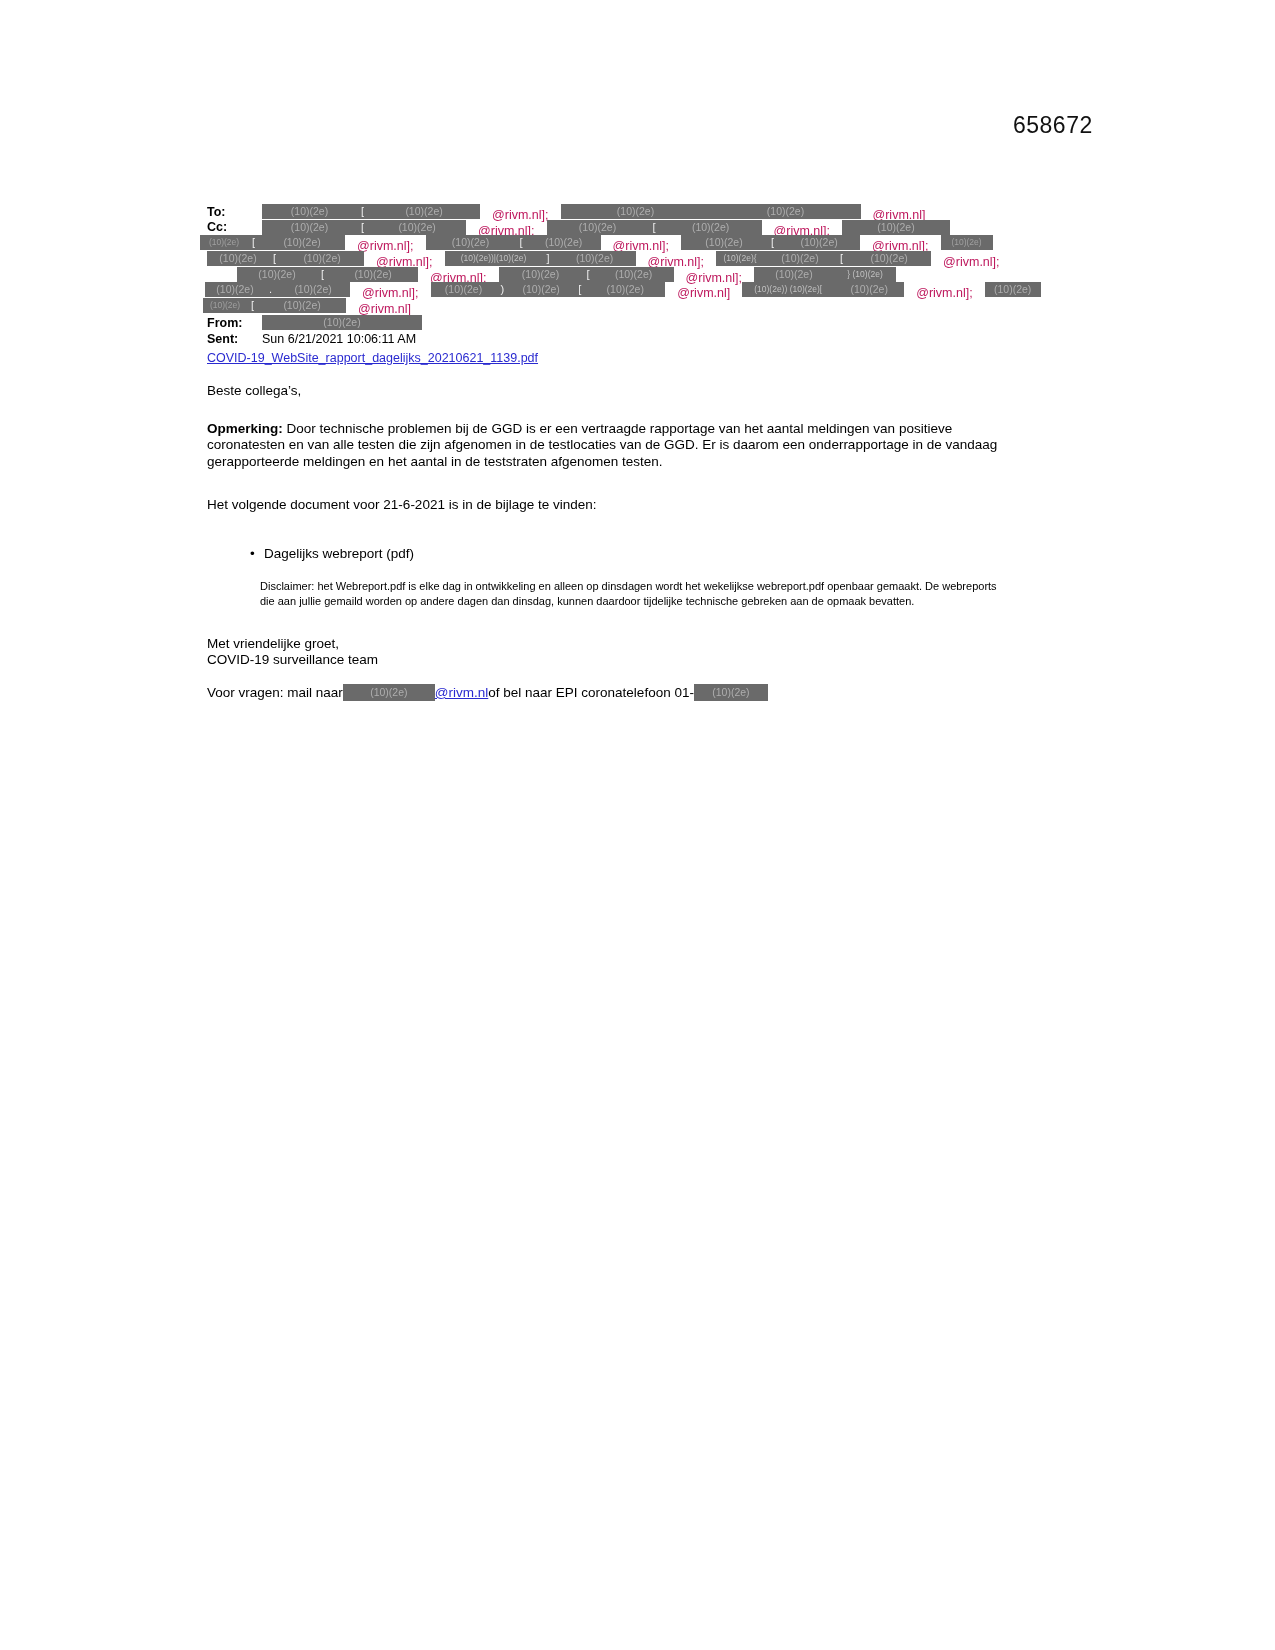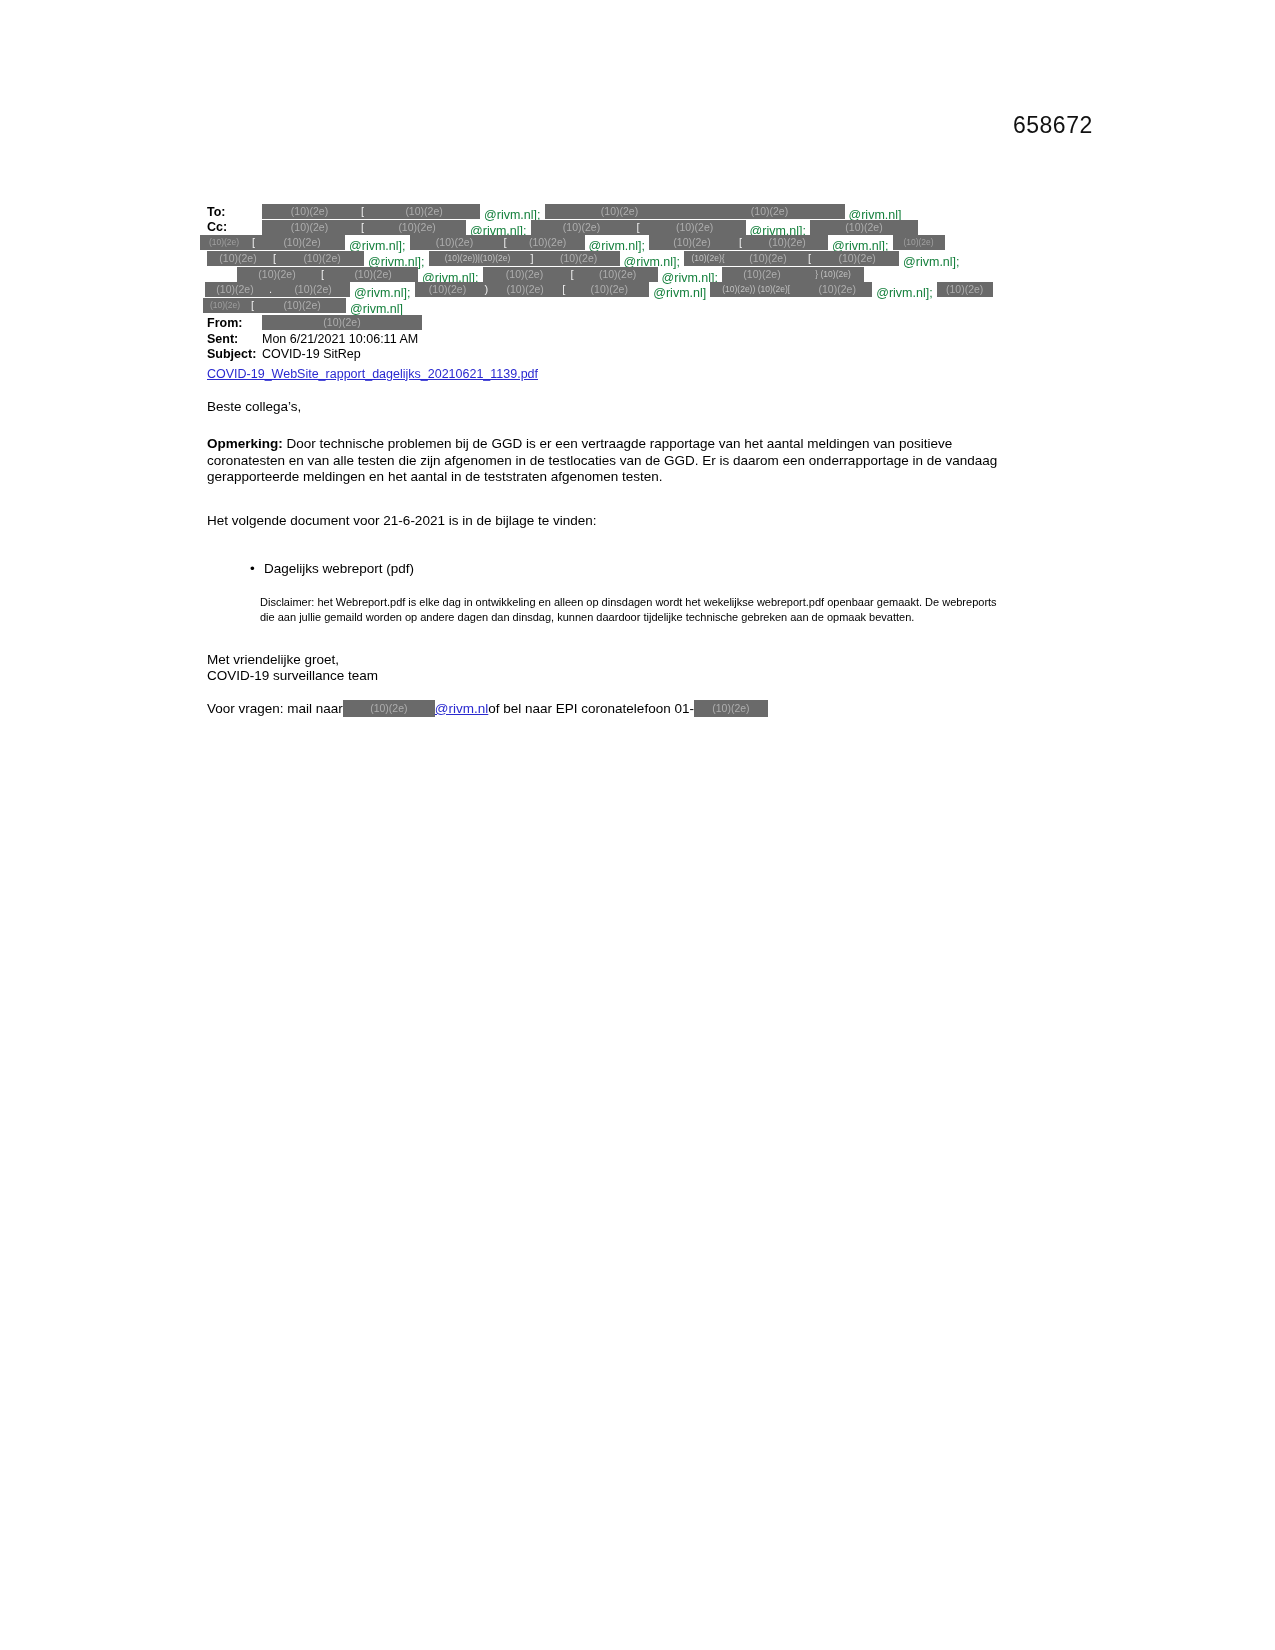--- a/index.html
+++ b/index.html
@@ -23,21 +23,21 @@
   .redrow:nth-child(3){margin-left:-7px;}
   .redrow:nth-child(5){margin-left:30px;}
   .redrow:nth-child(6){margin-left:-2px;}
   .redrow:nth-child(7){margin-left:-4px;}
   .hlabel{width:55px;flex:0 0 55px;font-weight:bold;font-size:12.5px;}
   .seg{display:inline-block;height:15px;line-height:15px;flex:0 0 auto;box-sizing:border-box;}
   .seg-chip{background:#6a6a6a;color:#aeaeae;font-size:10.5px;text-align:center;}
   .seg-chipsm{background:#6a6a6a;color:#a0a0a0;font-size:8.5px;text-align:center;}
   .seg-sm{background:#6a6a6a;color:#c2c2c2;font-size:8.5px;padding:0 3px;text-align:center;}
   .seg-br{background:#6a6a6a;color:#ededed;font-size:11px;padding:0 4px;}
-  .seg-txt{background:#ffffff;color:#15803d;font-size:12.5px;padding:0 4px;margin-top:8px;}
+  .seg-txt{background:#ffffff;color:#be185d;font-size:12.5px;padding:0 12px;margin-top:8px;}
 
   
   .metarows{margin-top:2px;}
   .metarow{display:flex;align-items:center;height:15.6px;font-size:12.5px;white-space:nowrap;}
   .mlabel{width:55px;flex:0 0 55px;font-weight:bold;}
   .from-chip{display:inline-block;width:160px;height:15px;line-height:15px;
     background:#6a6a6a;color:#aeaeae;font-size:10.5px;text-align:center;}
   .recv-spacer{display:inline-block;width:73px;}
 
   .attach-row{margin-top:2px;height:16px;}
@@ -155,25 +155,21 @@
         </div>
       </div>
 
     <div class="metarows">
       <div class="metarow">
         <span class="mlabel">From:</span>
         <span class="from-chip">(10)(2e)</span>
       </div>
       <div class="metarow">
         <span class="mlabel">Sent:</span>
-        <span>Mon 6/21/2021 10:06:11 AM</span>
-      </div>
-      <div class="metarow">
-        <span class="mlabel">Subject:</span>
-        <span>COVID-19 SitRep</span>
+        <span>Sun 6/21/2021 10:06:11 AM</span>
       </div>
     </div>
 
     <div class="attach-row">
       <a class="attachment" href="#">COVID-19_WebSite_rapport_dagelijks_20210621_1139.pdf</a>
     </div>
 
     <div class="bodytext greeting">Beste collega’s,</div>
 
     <div class="bodytext note"><b>Opmerking:</b><span> Door technische problemen bij de GGD is er een vertraagde rapportage van het aantal meldingen van positieve coronatesten en van alle testen die zijn afgenomen in de testlocaties van de GGD. Er is daarom een onderrapportage in de vandaag gerapporteerde meldingen en het aantal in de teststraten afgenomen testen.</span></div>

